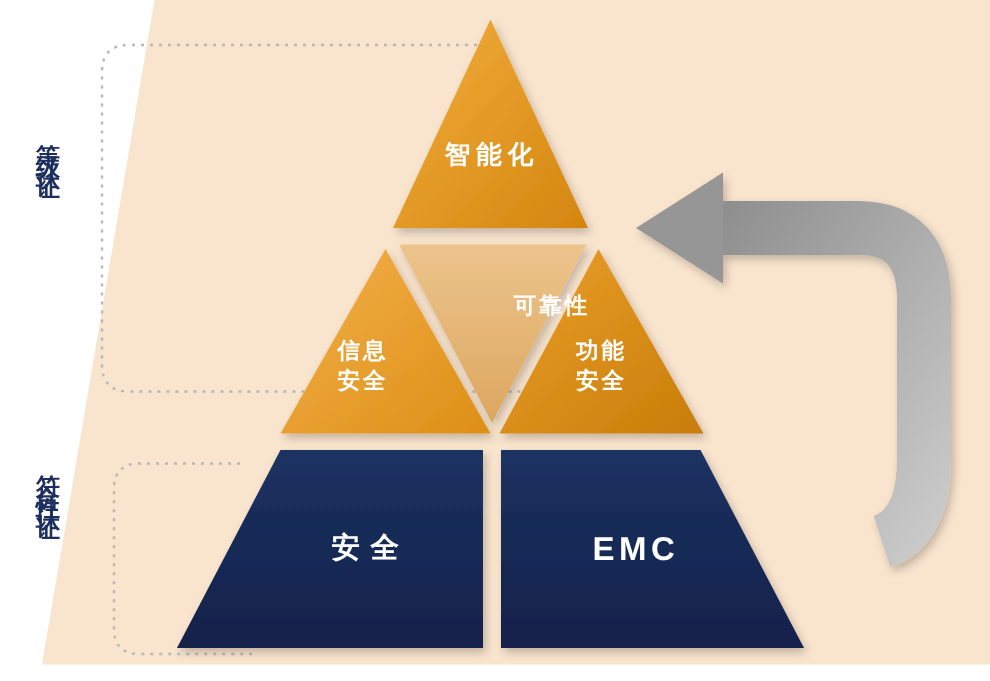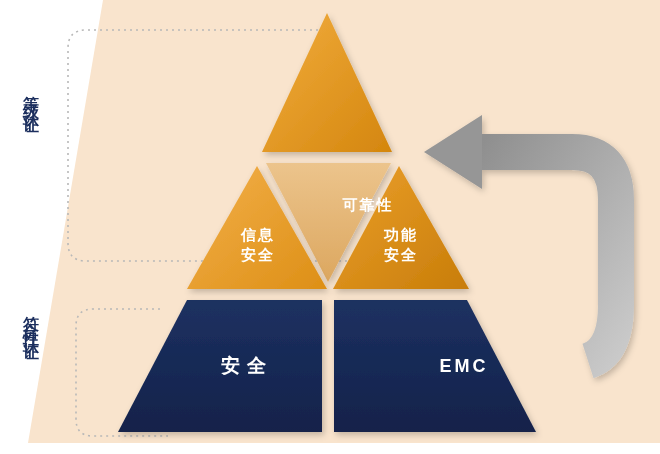--- a/index.html
+++ b/index.html
@@ -17,21 +17,21 @@
     font-weight:bold;
     text-align:center;
     transform:translate(-50%,-50%);
     white-space:pre-line;
     line-height:1.35;
     pointer-events:none;
   }
   .lbl-top{font-size:17px;letter-spacing:4px;}
   .lbl-mid{font-size:15px;letter-spacing:2px;}
   .lbl-bot{font-size:19px;letter-spacing:7px;}
-  .lbl-emc{font-size:18px;letter-spacing:3px;margin-left:40px;}
+  .lbl-emc{font-size:22px;letter-spacing:3px;}
   .side-label{
     position:absolute;
     writing-mode:vertical-rl;
     text-orientation:upright;
     color:#1c2f5e;
     font-size:16px;
     font-weight:bold;
     letter-spacing:7px;
     pointer-events:none;
   }
@@ -89,24 +89,25 @@
 
     <polygon points="257,166 187,289 327,289" fill="url(#gLeft)" filter="url(#ds)"></polygon>
 
     <polygon points="399,166 333,289 469,289" fill="url(#gRight)" filter="url(#ds)"></polygon>
 
     <polygon points="187,300 322,300 322,432 118,432" fill="url(#gNavy)" filter="url(#ds)"></polygon>
 
     <polygon points="334,300 467,300 536,432 334,432" fill="url(#gNavy)" filter="url(#ds)"></polygon>
   </svg>
 
+  <div class="lbl lbl-top" style="left:328px;top:104px;">智能化</div>
 
   <div class="lbl lbl-mid" style="left:328px;top:205px;margin-left:40px;">可靠性</div>
 
-  <div class="lbl lbl-mid" style="left:258px;top:245px;">信息
+  <div class="lbl lbl-mid" style="left:242px;top:245px;">信息
 安全</div>
 
   <div class="lbl lbl-mid" style="left:401px;top:245px;">功能
 安全</div>
 
   <div class="lbl lbl-bot" style="left:247px;top:366px;">安全</div>
 
   <div class="lbl lbl-emc" style="left:424px;top:366px;">EMC</div>
 
   <div class="side-label" style="left:20px;top:83px;height:130px;">等级认证</div>

